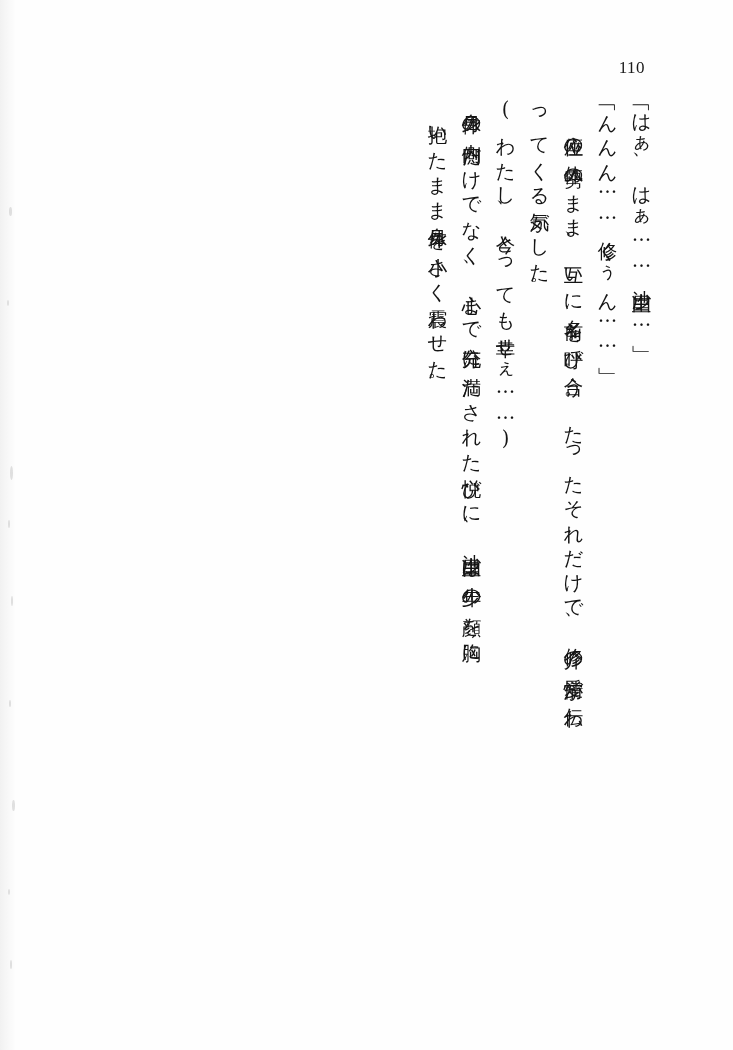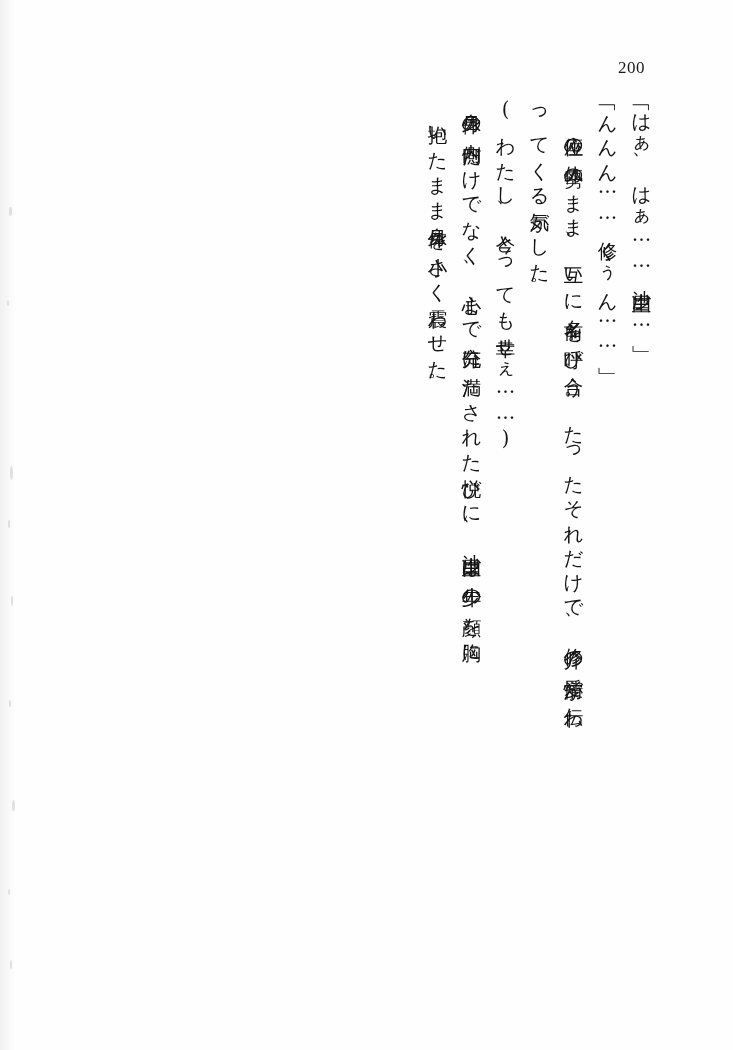--- a/index.html
+++ b/index.html
@@ -94,21 +94,21 @@
       <div class="speck" style="left: 7px; top: 300px; width: 2px; height: 6px;"></div>
       <div class="speck" style="left: 10px; top: 466px; width: 3px; height: 14px;"></div>
       <div class="speck" style="left: 8px; top: 520px; width: 2px; height: 8px;"></div>
       <div class="speck" style="left: 11px; top: 596px; width: 2px; height: 10px;"></div>
       <div class="speck" style="left: 9px; top: 700px; width: 2px; height: 7px;"></div>
       <div class="speck" style="left: 12px; top: 800px; width: 3px; height: 11px;"></div>
       <div class="speck" style="left: 8px; top: 889px; width: 2px; height: 6px;"></div>
       <div class="speck" style="left: 10px; top: 960px; width: 2px; height: 9px;"></div>
     </div>
 
-  <div id="page-number">200</div>
+  <div id="page-number">110</div>
 
   <div id="text-body">
     <div class="tcol">「はぁ、はぁ……沙由里……」</div>
     <div class="tcol">「んんん……修くぅん……」</div>
     <div class="tcol indent">座位の体勢のまま、互いに名前を呼び合う。たったそれだけで、修介の愛情が伝わ</div>
     <div class="tcol">ってくる気がした。</div>
     <div class="tcol">(わたし、今とっても幸せぇ……)</div>
     <div class="tcol">身体の内側だけでなく、心まで充分に満たされた悦びに、沙由里は少年の顔を胸に</div>
     <div class="tcol indent2">抱いたまま身体を小さく震わせた。</div>
   </div>

